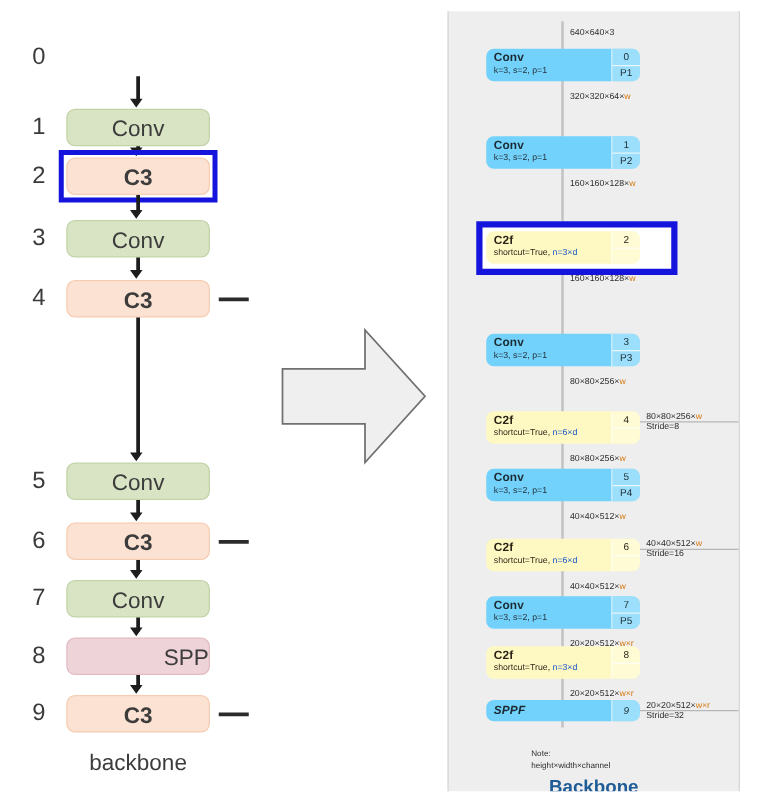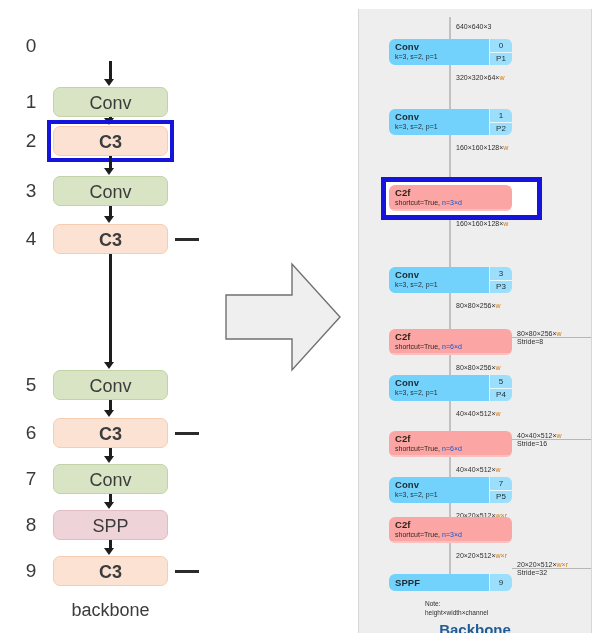--- a/index.html
+++ b/index.html
@@ -44,21 +44,21 @@
     border-radius: 7px;
     line-height: 30px;
     text-align: center;
     font-size: 18px;
     color: #3c3c3c;
     box-sizing: border-box;
   }
   .lbox.focus  { background: #dce6f1; border: 1px solid #bfd0e4; }
   .lbox.conv   { background: #d8e4c4; border: 1px solid #c3d3a8; }
   .lbox.c3     { background: #fbe2d2; border: 1px solid #f6cdb2; font-weight: bold; }
-  .lbox.spp    { background: #eed3d8; border: 1px solid #e2bcc3; }
+  .lbox.spp    { background: #eed3d8; border: 1px solid #e2bcc3; text-align: right; }
 
   .lhl {
     position: absolute;
     left: 47px; top: -3px;
     width: 127px; height: 42px;
     border: 4px solid #1414dc;
     box-sizing: border-box;
   }
   .lstub {
     position: absolute;
@@ -116,21 +116,21 @@
     position: absolute;
     left: 30px;
     width: 123px;
     border-radius: 6px;
     box-sizing: border-box;
     overflow: hidden;
     display: flex;
     z-index: 3;
   }
   .rnode.blue  { background: #72d2fb; }
-  .rnode.amber { background: #fca5a5; flex-direction: column; }
+  .rnode.amber { background: #fef9c3; }
   .rn-left {
     flex: 1 1 auto;
     padding: 2px 0 2px 6px;
     min-width: 0;
   }
   .rn-title {
     font-size: 9.5px;
     font-weight: bold;
     color: #1c2b33;
     line-height: 11px;
@@ -394,21 +394,21 @@
         <div class="rn-left">
           <div class="rn-title">C2f</div>
           <div class="rn-sub"><span>shortcut=True, </span><span class="nexp">n=3×d</span></div>
         </div>
         <div class="rn-right">
           <div class="rn-cell">8</div>
           <div class="rn-cell second blank"></div>
         </div>
       </div>
       <div class="rdim" style="top: 543px;"><span>20×20×512×</span><span class="wm">w×r</span></div>
-      <div class="rnode blue single" style="top: 565px;">
+      <div class="rnode blue single" style="top: 551px; font-style: italic;">
         <div class="rn-left">
           <div class="rn-title">SPPF</div>
         </div>
         <div class="rn-right">
           <div class="rn-cell">9</div>
         </div>
       </div>
       <div class="rline" style="top: 559px; width: 79px;"></div>
       <div class="rside" style="top: 552px;"><span>20×20×512×</span><span class="wm">w×r</span><span class="stride">Stride=32</span></div>
     </div>

